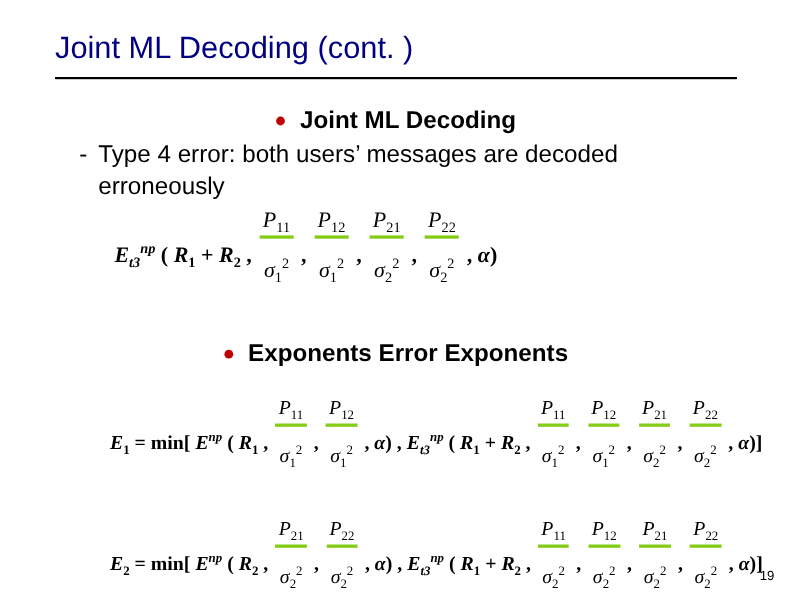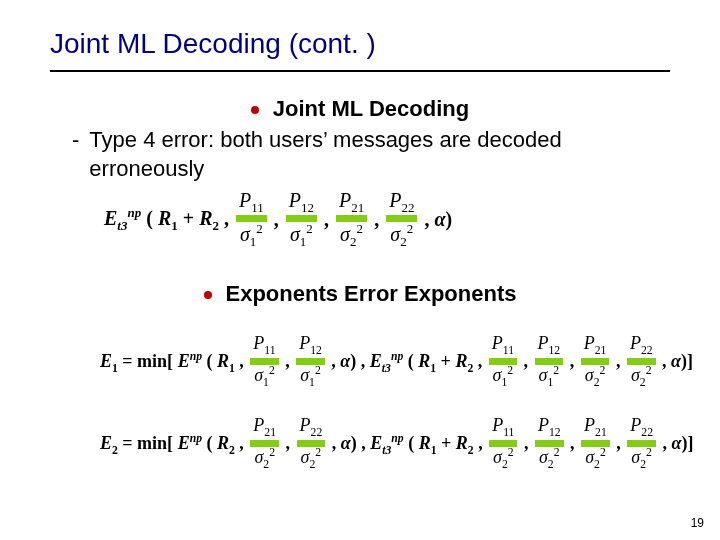--- a/index.html
+++ b/index.html
@@ -79,27 +79,27 @@
     white-space: nowrap;
   }
   .frac {
     display: inline-block;
     vertical-align: middle;
     text-align: center;
     margin: 0 2px;
   }
   .frac .num {
     display: block;
-    border-bottom: 7px solid #84cc16;
+    border-bottom: 3px solid #84cc16;
     padding: 0 3px;
     line-height: 1.1;
   }
   .frac .den {
     display: block;
-    padding: 0 3px;
+    padding: 16px 3px;
     line-height: 1.1;
     font-family: Liberation Serif, serif;
   }
   sub { font-size: 0.65em; }
   sup { font-size: 0.65em; }
   .it { font-style: italic; }
   .page-num {
     position: absolute;
     right: 16px;
     bottom: 10px;

